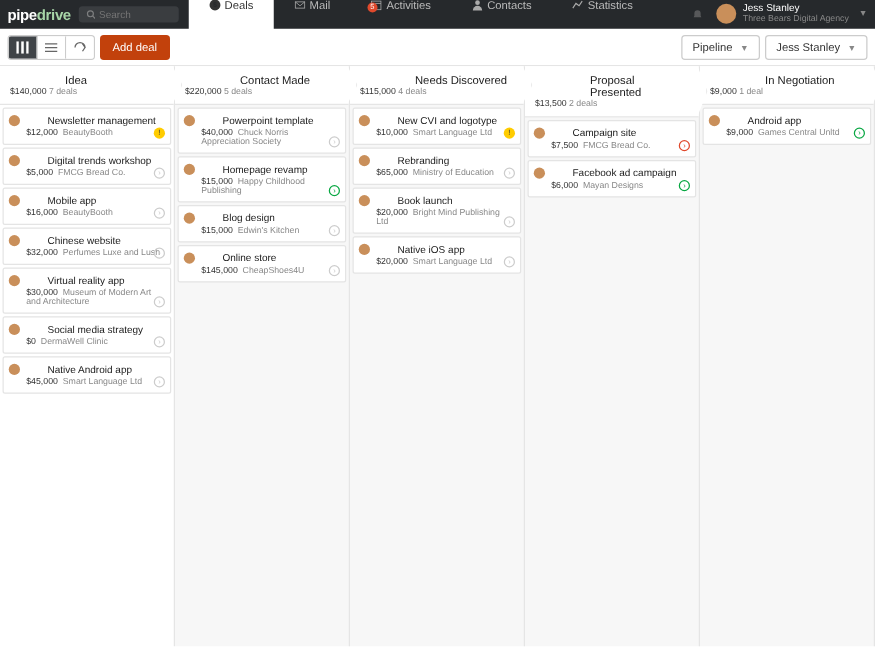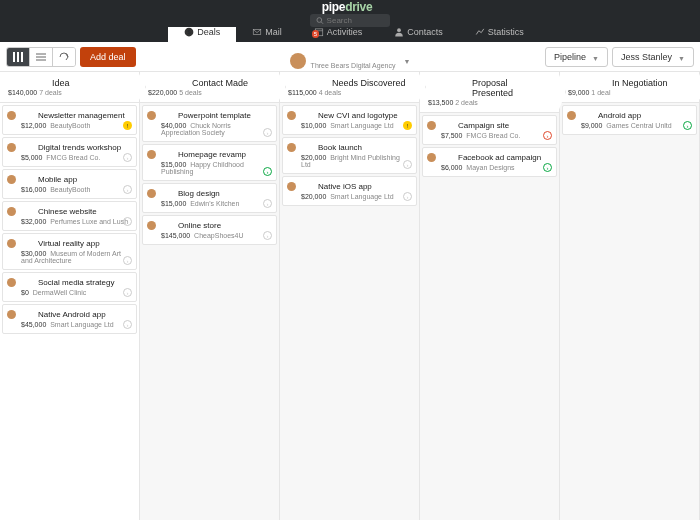--- a/index.html
+++ b/index.html
@@ -1,18 +1,18 @@
 <!DOCTYPE html>
 <html><head>
 <meta charset="utf-8">
 <style>
 * { margin: 0; padding: 0; box-sizing: border-box; }
 body { font-family: -apple-system, BlinkMacSystemFont, "Segoe UI", Arial, sans-serif; font-size: 9px; background: #fff; color: #333; width: 700px; height: 520px; overflow: hidden; }
 
-.topbar { background: #26292c; height: 42px; display: flex; align-items: center; padding: 0 6px; color: #fff; gap: 0; flex-direction: column; }
+.topbar { background: #26292c; height: 23px; display: flex; align-items: center; padding: 0 6px; color: #fff; gap: 0; }
 .brand { font-weight: 700; font-size: 12px; letter-spacing: -0.3px; margin-right: 6px; }
 .brand .pipe { color: #fff; } .brand .drive { color: #a8d5a8; }
 .search-wrap { display: flex; align-items: center; background: #3a3d40; border-radius: 3px; padding: 2px 6px; width: 80px; }
 .search-wrap input { background: transparent; border: none; color: #aaa; font-size: 8px; width: 100%; outline: none; }
 .search-icon { width: 9px; height: 9px; margin-right: 3px; opacity: 0.6; }
 .nav { display: flex; align-items: center; margin-left: 8px; }
 .nav-item { display: flex; align-items: flex-start; padding: 0 16px; height: 26px; color: #bbb; font-size: 9px; gap: 3px; position: relative; }
 .nav-item.active { background: #fff; color: #333; }
 .nav-icon { width: 10px; height: 10px; }
 .nav-badge { position: absolute; top: 3px; left: 14px; background: #e0492c; color: #fff; font-size: 6px; border-radius: 6px; padding: 0 2px; line-height: 8px; }
@@ -242,20 +242,26 @@
     </div>
     <div class="cards">
         <div class="card">
       <div class="card-ava"></div>
       <div class="card-title">New CVI and logotype</div>
       <div class="card-meta"><span class="amt">$10,000</span> &nbsp;Smart Language Ltd</div>
       <div class="status-dot status-yellow">!</div>
     </div>
         <div class="card">
       <div class="card-ava"></div>
+      <div class="card-title">Rebranding</div>
+      <div class="card-meta"><span class="amt">$65,000</span> &nbsp;Ministry of Education</div>
+      <div class="status-dot status-gray">›</div>
+    </div>
+        <div class="card">
+      <div class="card-ava"></div>
       <div class="card-title">Book launch</div>
       <div class="card-meta"><span class="amt">$20,000</span> &nbsp;Bright Mind Publishing Ltd</div>
       <div class="status-dot status-gray">›</div>
     </div>
         <div class="card">
       <div class="card-ava"></div>
       <div class="card-title">Native iOS app</div>
       <div class="card-meta"><span class="amt">$20,000</span> &nbsp;Smart Language Ltd</div>
       <div class="status-dot status-gray">›</div>
     </div>

